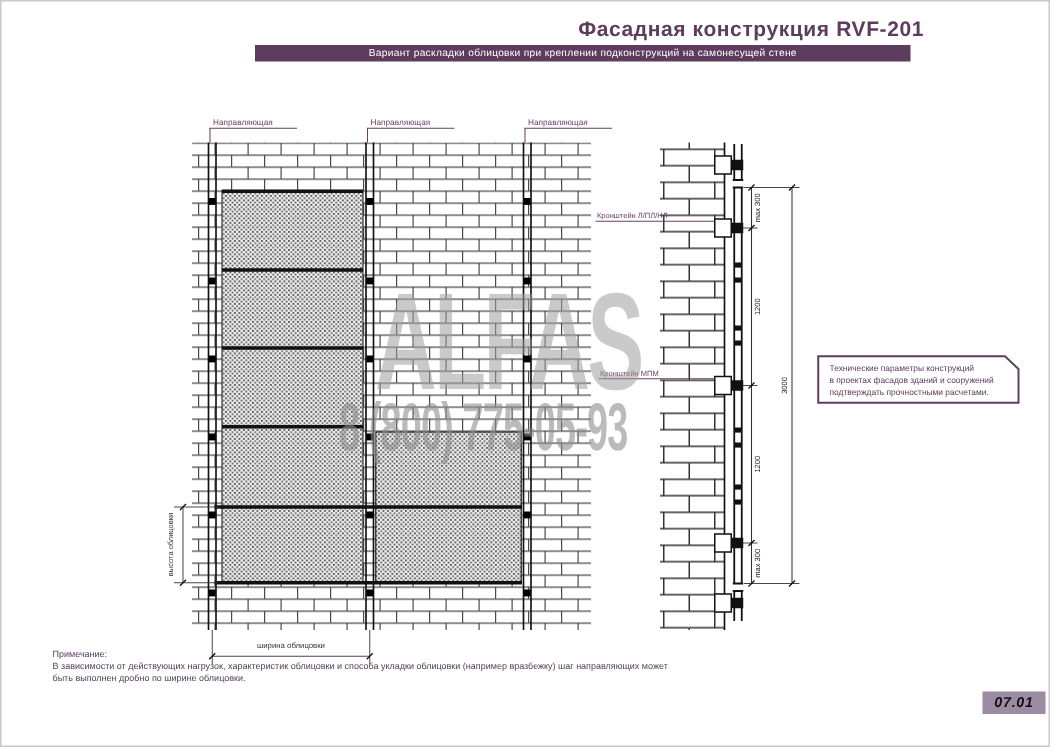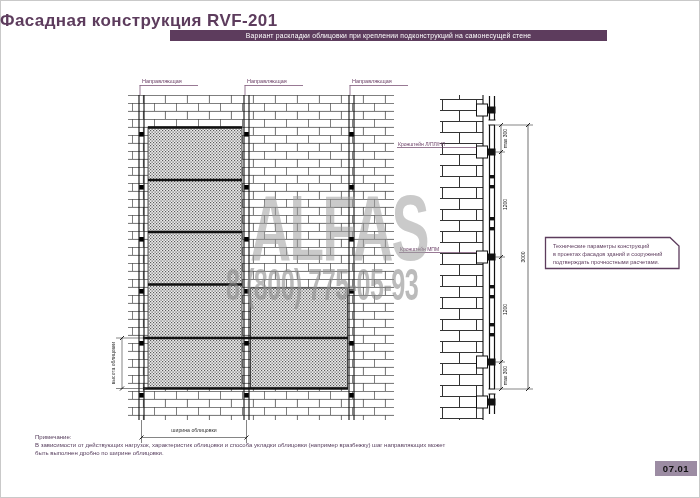--- a/index.html
+++ b/index.html
@@ -3,22 +3,22 @@
 <meta charset="utf-8">
 <style>
   html,body{margin:0;padding:0;background:#eee;}
   .page{
     position:relative;width:700px;height:498px;background:#fff;
     font-family:"Liberation Sans",sans-serif;overflow:hidden;
     outline:1px solid #c9c9c9;outline-offset:-1px;
   }
   .abs{position:absolute;}
   .title{
-    left:0;top:11px;width:616px;text-align:left;
-    font-size:17px;font-weight:bold;letter-spacing:.4px;color:#5d3c5d;
+    left:0;top:11px;width:616px;text-align:right;
+    font-size:14px;font-weight:bold;letter-spacing:.4px;color:#5d3c5d;
   }
   .subtitle-bar{
     left:170px;top:30px;width:437px;height:11px;background:#5d3c5d;
     color:#fff;font-size:6.8px;line-height:11px;text-align:center;letter-spacing:.2px;
   }
   .logo{left:612px;top:13px;width:86px;height:32px;}
   .drawing-svg{left:0;top:55px;width:700px;height:400px;}
   svg text{font-family:"Liberation Sans",sans-serif;}
   .watermark-brand{
     left:250px;top:182px;font-size:92px;font-weight:bold;line-height:1;
@@ -26,21 +26,21 @@
     transform:scaleX(.62);transform-origin:top left;white-space:nowrap;pointer-events:none;
   }
   .watermark-phone{
     left:226px;top:262px;font-size:45px;font-weight:bold;line-height:1;
     color:rgba(142,142,142,.6);letter-spacing:-1px;
     transform:scaleX(.56);transform-origin:top left;white-space:nowrap;pointer-events:none;
   }
   .note{left:35px;top:433px;font-size:6px;line-height:8px;color:#553c5c;white-space:nowrap;}
   .page-badge{
     left:655px;top:461px;width:42px;height:15px;background:#9c8ca3;
-    color:#111;font-size:9.5px;font-weight:bold;line-height:15px;text-align:center;letter-spacing:.5px;
+    color:#111;font-size:9.5px;font-weight:bold;line-height:15px;text-align:center;letter-spacing:.5px;font-style:italic;
   }
 </style>
 </head>
 <body>
 
 <div class="page">
 
   <div class="abs title">Фасадная конструкция RVF-201</div>
   <div class="abs subtitle-bar">Вариант раскладки облицовки при креплении подконструкций на самонесущей стене</div>
 

